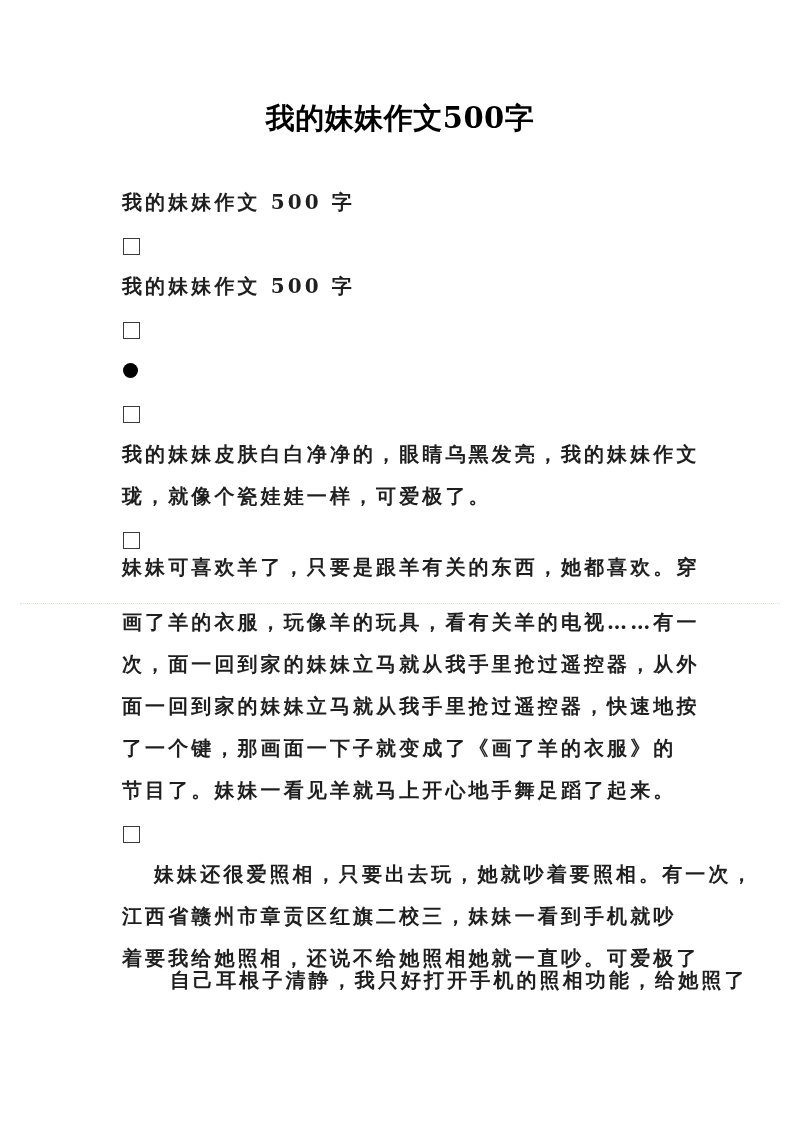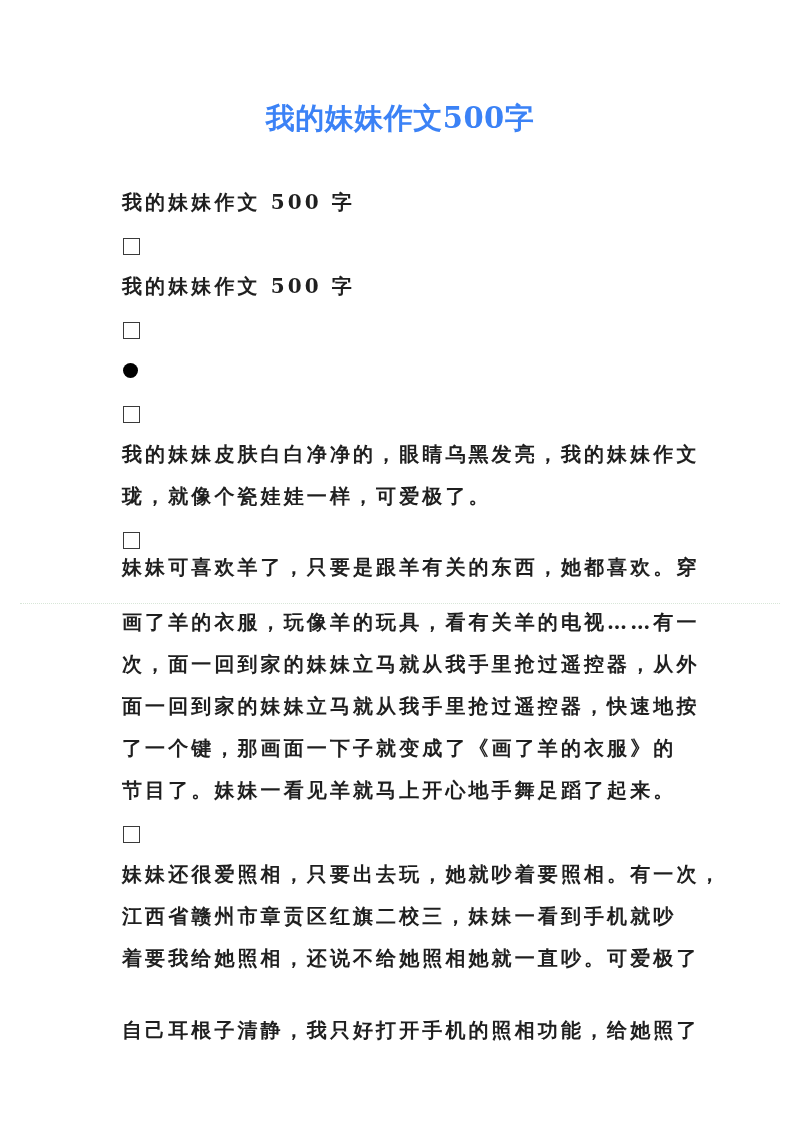--- a/index.html
+++ b/index.html
@@ -17,21 +17,21 @@
     }
     .page-title {
       position: absolute;
       left: 0;
       top: 98px;
       width: 800px;
       text-align: center;
       font-size: 29px;
       line-height: 40px;
       font-weight: bold;
-      color: #3b82f6;
+      color: #000000;
       letter-spacing: 0.5px;
     }
     .line {
       position: absolute;
       left: 122px;
       width: 560px;
       font-size: 20px;
       line-height: 28px;
       letter-spacing: 3.1px;
       white-space: nowrap;
@@ -99,17 +99,17 @@
   <div class="line" style="top:692px;">面一回到家的妹妹立马就从我手里抢过遥控器，快速地按</div>
   <div class="line" style="top:734px;">了一个键，那画面一下子就变成了《画了羊的衣服》的</div>
   <div class="line" style="top:776px;">节目了。妹妹一看见羊就马上开心地手舞足蹈了起来。</div>
 </div>
 
 <div class="dotted-rule"></div>
 
 <div class="box" style="top:826px;"></div>
 
 <div>
-  <div class="line" style="top:860px;">妹妹还很爱照相，只要出去玩，她就吵着要照相。有一次，</div>
+  <div class="line" style="top:860px;margin-left:32px;">妹妹还很爱照相，只要出去玩，她就吵着要照相。有一次，</div>
   <div class="line" style="top:902px;">江西省赣州市章贡区红旗二校三，妹妹一看到手机就吵</div>
   <div class="line" style="top:944px;">着要我给她照相，还说不给她照相她就一直吵。可爱极了</div>
-  <div class="line" style="top:1016px;">自己耳根子清静，我只好打开手机的照相功能，给她照了</div>
+  <div class="line" style="top:966px;margin-left:48px;">自己耳根子清静，我只好打开手机的照相功能，给她照了</div>
 </div>
 
 </body></html>

